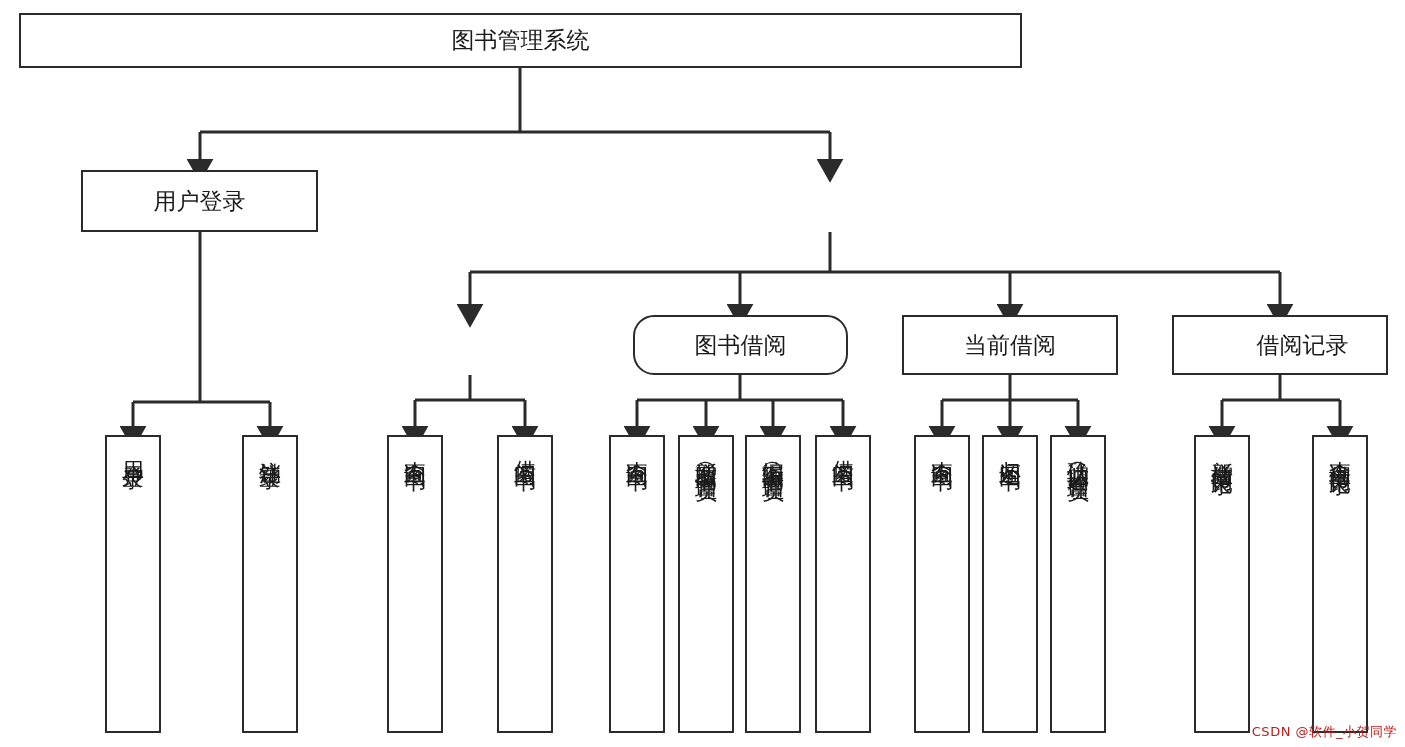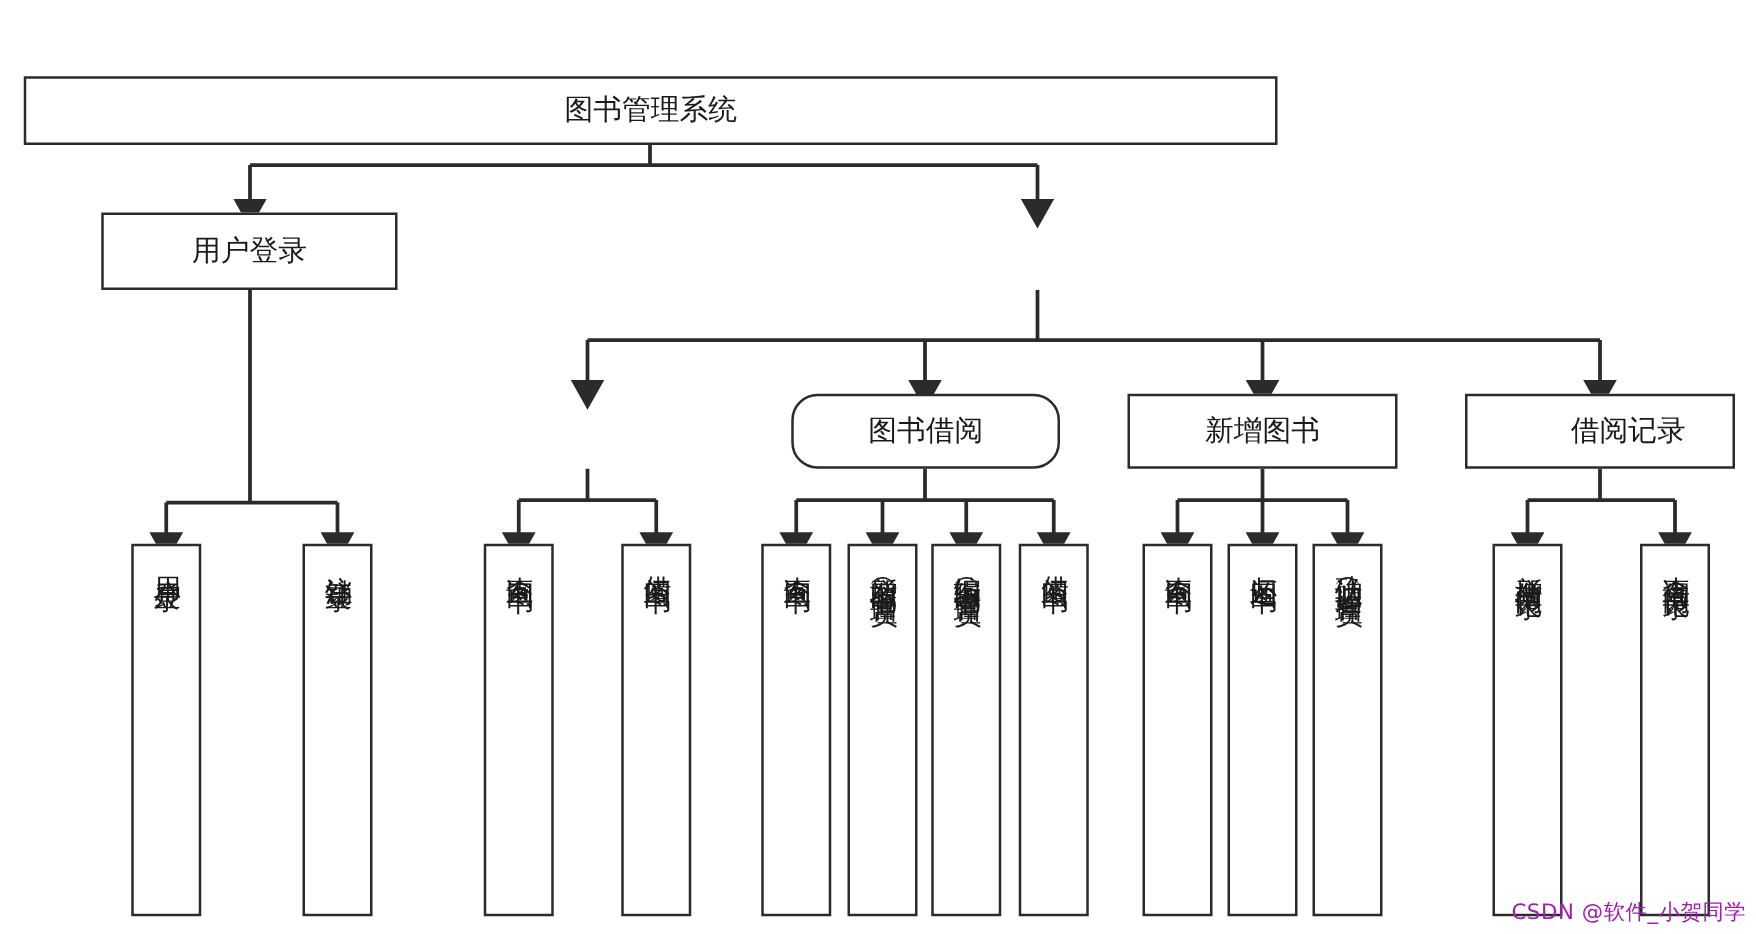--- a/index.html
+++ b/index.html
@@ -59,22 +59,22 @@
     text-orientation: upright;
     font-size: 22px;
     letter-spacing: 3px;
     line-height: 1;
     white-space: nowrap;
   }
   #watermark {
     position: absolute;
     right: 8px;
     bottom: 6px;
-    font-size: 17px;
-    color: #a21caf;
+    font-size: 13px;
+    color: #b91c1c;
     letter-spacing: 0.5px;
     z-index: 5;
     white-space: nowrap;
   }
 </style>
 </head>
 <body>
 
 <div id="diagram-root">
 
@@ -121,33 +121,33 @@
       <path d="M1010,400 L1010,430" marker-end="url(#arrow)"></path>
       <path d="M1078,400 L1078,430" marker-end="url(#arrow)"></path>
 
       <path d="M1280,375 L1280,400"></path>
       <path d="M1222,400 L1340,400"></path>
       <path d="M1222,400 L1222,430" marker-end="url(#arrow)"></path>
       <path d="M1340,400 L1340,430" marker-end="url(#arrow)"></path>
     </g>
   </svg>
 
-  <div class="node root horiz" style="left:19px; top:13px; width:1003px; height:55px;margin-top:48px;">
+  <div class="node root horiz" style="left:19px; top:13px; width:1003px; height:55px;">
     <span class="node-label">图书管理系统</span>
   </div>
 
   <div class="node horiz" style="left:81px; top:170px; width:237px; height:62px;">
     <span class="node-label">用户登录</span>
   </div>
 
   <div class="node horiz" style="left:633px; top:315px; width:215px; height:60px;border-radius:21px;">
     <span class="node-label">图书借阅</span>
   </div>
   <div class="node horiz" style="left:902px; top:315px; width:216px; height:60px;">
-    <span class="node-label">新增图书</span>
+    <span class="node-label">当前借阅</span>
   </div>
   <div class="node horiz" style="left:1172px; top:315px; width:216px; height:60px;padding-left:45px;">
     <span class="node-label">借阅记录</span>
   </div>
 
   <div class="node vert" style="left:105px; top:435px; width:56px; height:298px;">
     <span class="node-label">用户登录</span>
   </div>
   <div class="node vert" style="left:242px; top:435px; width:56px; height:298px;">
     <span class="node-label">注销登录</span>

